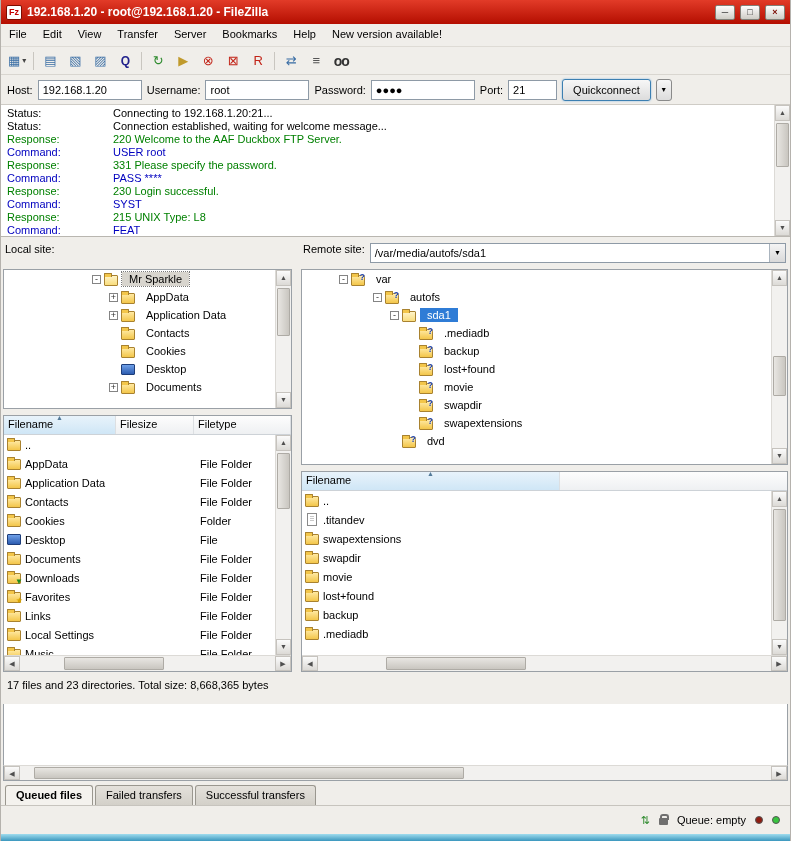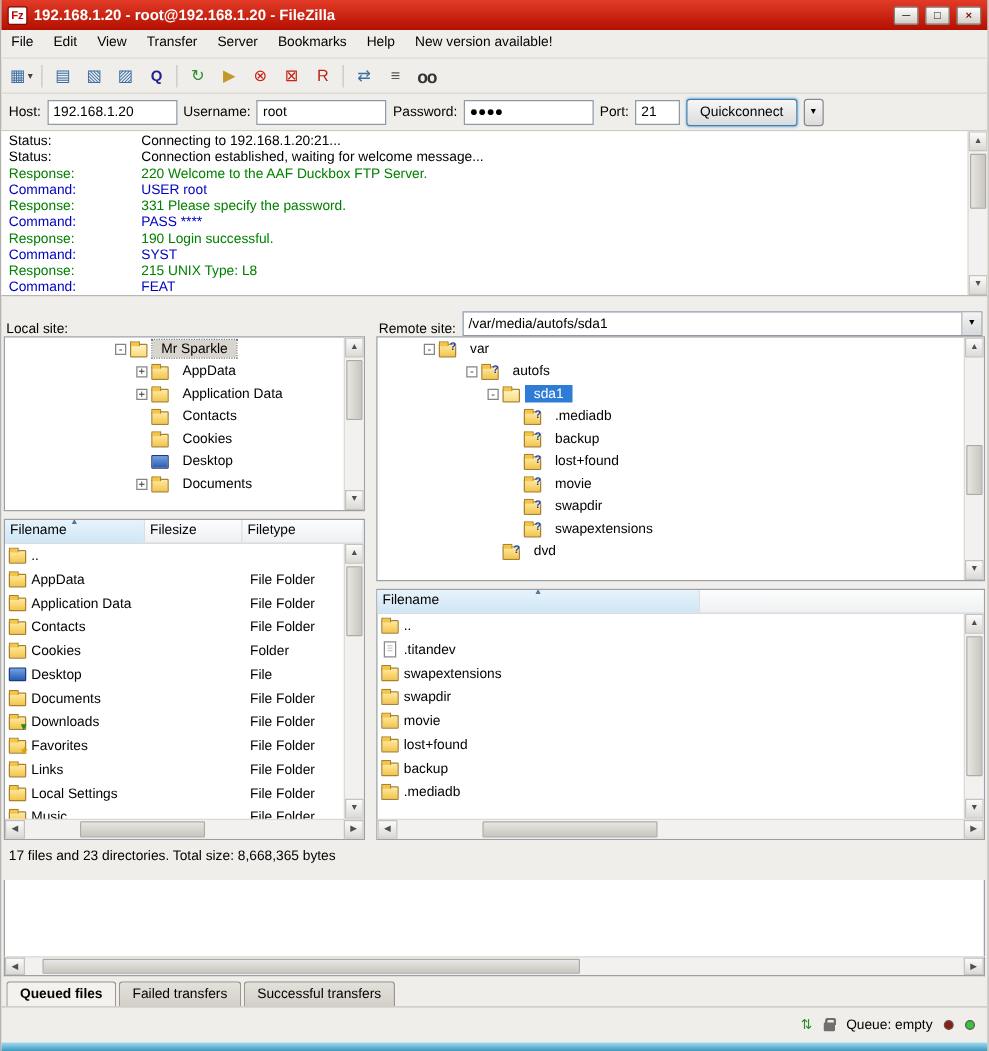--- a/index.html
+++ b/index.html
@@ -25,38 +25,38 @@
   .tb-dd{font-size:8px;color:#444;margin-left:2px}
   .tb-blue{color:#3a6ea5}.tb-green{color:#2e8b2e}.tb-red{color:#c22418}.tb-gold{color:#c09a2c}
   .tb-navy{color:#22228c;font-weight:bold;font-size:12px}.tb-gray{color:#555}
   .tb-dark{color:#333;font-weight:bold;font-size:14px;letter-spacing:-1px}
   .tsep{width:1px;height:18px;background:#c9c6c0;margin:0 3px}
 
   
   .quickbar{height:30px;display:flex;align-items:center;gap:5px;padding:0 6px;border-bottom:1px solid #cfccc6;flex:none}
   .qlabel{white-space:nowrap}
   .qinput{height:20px;border:1px solid #8e9aa6;background:#fff;padding:0 4px;font-family:"Liberation Sans",sans-serif;font-size:11px}
-  .w-host{width:104px}.w-user{width:104px}.w-pass{width:104px}.w-port{width:36px}
+  .w-host{width:104px}.w-user{width:104px}.w-pass{width:104px}.w-port{width:49px}
   .qc-btn{height:22px;padding:0 10px;border:1px solid #3c7fb1;border-radius:3px;background:linear-gradient(#f7f7f7,#dcdcdc);font-size:11px;box-shadow:0 0 2px #7ab2e0}
   .qc-dd{height:22px;width:16px;border:1px solid #8a8a8a;border-radius:3px;background:linear-gradient(#f7f7f7,#dcdcdc);font-size:7px;text-align:center;line-height:20px}
 
   
   .log{height:132px;background:#fff;position:relative;overflow:hidden;padding:2px 0;flex:none;border-bottom:1px solid #b9b6b0}
   .log-line{height:13px;display:flex;line-height:13px;padding-left:6px}
   .log-label{width:106px;flex:none}
   .k-status{color:#000}.k-response{color:#008000}.k-command{color:#0000bf}
 
   .gap6{height:6px;flex:none}
 
   
   .panes{height:455px;display:flex;flex:none}
   .pane-left{width:293px;display:flex;flex-direction:column;flex:none;padding:0 2px}
   .pane-split{width:5px;flex:none}
   .pane-right{flex:1;display:flex;flex-direction:column;padding:0 2px}
-  .site-row{height:26px;display:flex;align-items:flex-end;gap:5px;padding:0 2px;flex:none}
+  .site-row{height:26px;display:flex;align-items:flex-start;gap:5px;padding:0 2px;flex:none}
   .combo{flex:1;height:20px;border:1px solid #8e9aa6;background:#fff;display:flex;align-items:center}
   .combo-text{flex:1;padding:0 4px;white-space:nowrap;overflow:hidden}
   .combo-btn{width:16px;height:100%;border-left:1px solid #aab4be;background:linear-gradient(#f4f4f4,#d9d9d9);font-size:7px;text-align:center;line-height:18px;flex:none}
 
   .panel{background:#fff;border:1px solid #9aa0a6;position:relative;overflow:hidden;flex:none}
   .tree-local{height:140px}
   .tree-remote{height:196px}
 
   .trow{height:18px;display:flex;align-items:center;white-space:nowrap}
   .ebox{width:9px;height:9px;border:1px solid #848484;background:#fff;flex:none;margin-right:3px;position:relative;font-size:9px;line-height:7px;text-align:center;color:#333}
@@ -231,21 +231,21 @@
     <div class="log-line k-response">
         <span class="log-label">Response:</span>
         <span>331 Please specify the password.</span>
       </div>
     <div class="log-line k-command">
         <span class="log-label">Command:</span>
         <span>PASS ****</span>
       </div>
     <div class="log-line k-response">
         <span class="log-label">Response:</span>
-        <span>190 Login successful.</span>
+        <span>230 Login successful.</span>
       </div>
     <div class="log-line k-command">
         <span class="log-label">Command:</span>
         <span>SYST</span>
       </div>
     <div class="log-line k-response">
         <span class="log-label">Response:</span>
         <span>215 UNIX Type: L8</span>
       </div>
     <div class="log-line k-command">

